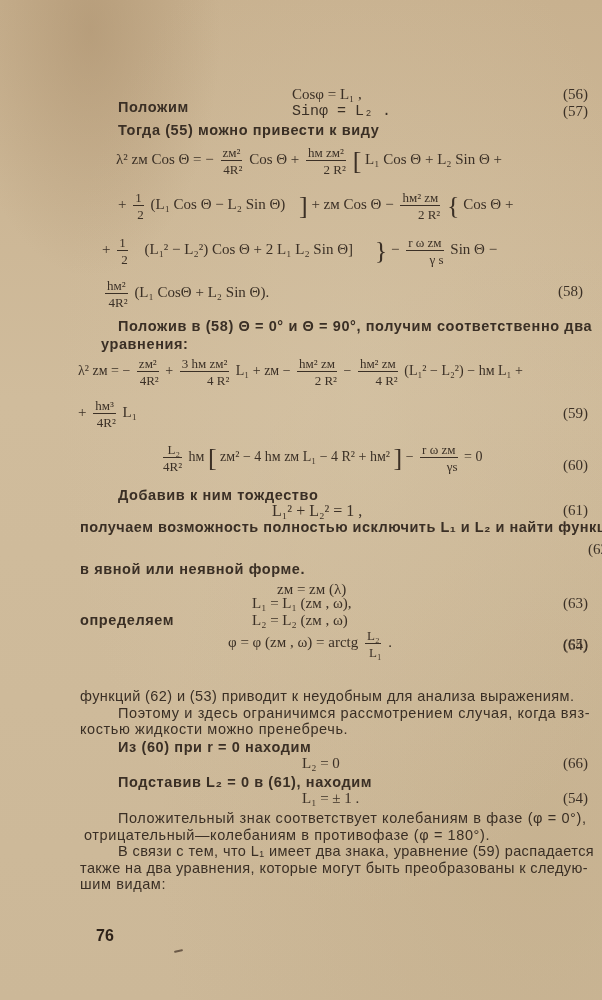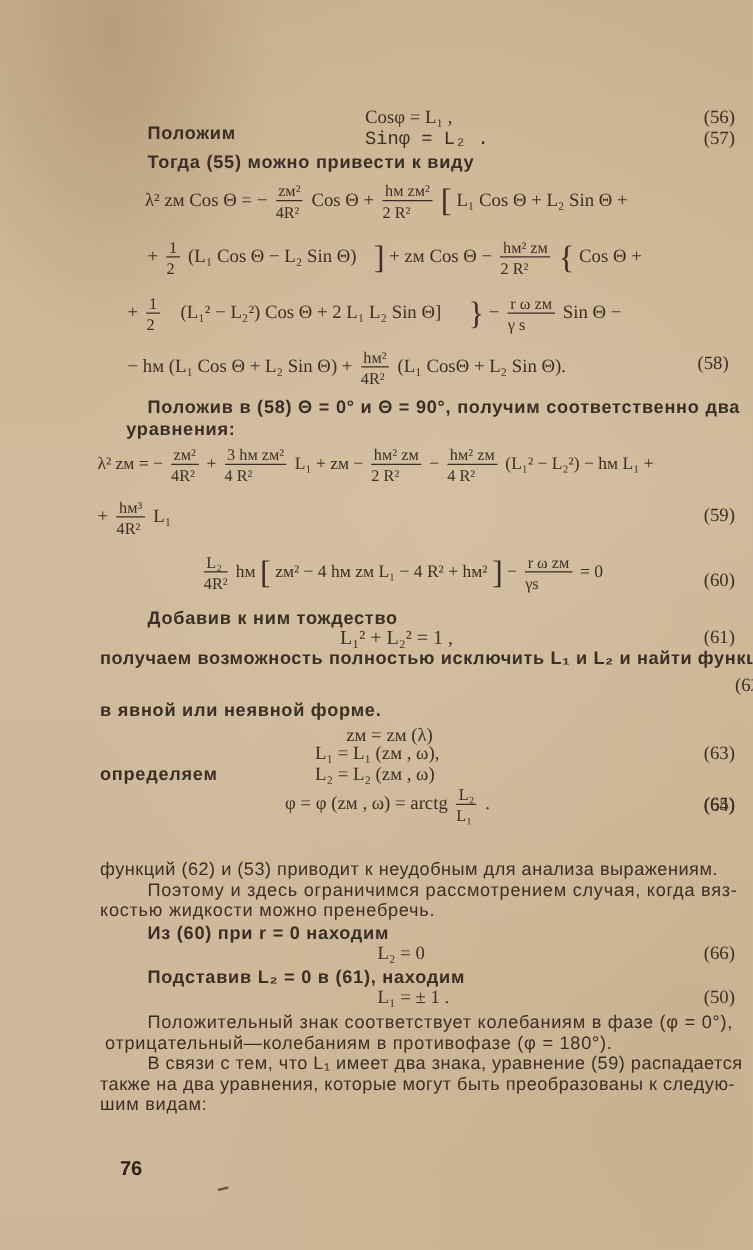--- a/index.html
+++ b/index.html
@@ -14,21 +14,21 @@
     font-family: "Liberation Serif", "DejaVu Serif", serif;
     color: #3b3026;
     position: relative;
   }
   .page { position: absolute; left: 0; top: 0; width: 602px; height: 1000px; }
   .abs { position: absolute; white-space: nowrap; }
   .txt { font-family: "Liberation Sans", "DejaVu Sans", sans-serif; font-size: 14.5px; letter-spacing: 0.6px; color: #3a2f25; }
   .bold { font-weight: bold; }
   .math { font-family: "Liberation Serif", "DejaVu Serif", serif; font-size: 15px; color: #3b3026; }
   .eqn { font-family: "Liberation Serif", "DejaVu Serif", serif; font-size: 15px; color: #3b3026; }
-  .frac { display: inline-block; vertical-align: middle; text-align: left; margin: 0 3px; }
+  .frac { display: inline-block; vertical-align: middle; text-align: right; margin: 0 3px; }
   .frac .num { display: block; border-bottom: 1px solid #3b3026; padding: 0 2px; line-height: 15px; font-size: 13px; }
   .frac .den { display: block; line-height: 15px; font-size: 13px; padding-top: 1px; }
   .pageno { font-family: "Liberation Sans", sans-serif; font-weight: bold; font-size: 16px; color: #2e2218; }
   .brk { font-size: 26px; vertical-align: middle; font-weight: 300; }
   .smudge { position:absolute; background:#6b5a48; border-radius:2px; }
 </style>
 </head>
 <body>
 
 <div class="page">
@@ -73,21 +73,20 @@
     <span>+</span>
     <span class="frac"><span class="num">1</span><span class="den">2</span></span>
     <span style="margin-left:10px;">(L₁² − L₂²) Cos Θ + 2 L₁ L₂ Sin Θ]</span>
     <span class="brk" style="margin-left:18px;">}</span>
     <span>−</span>
     <span class="frac"><span class="num">r ω zм</span><span class="den">γ s</span></span>
     <span>Sin Θ −</span>
   </div>
 
   <div class="abs eqn" style="left:102px;top:278px;">
-    <span>− hм (L₁ Cos Θ + L₂ Sin Θ) +</span>
     <span class="frac"><span class="num">hм²</span><span class="den">4R²</span></span>
     <span>(L₁ CosΘ + L₂ Sin Θ).</span>
   </div>
   <div class="abs math" style="left:558px;top:283px;">(58)</div>
 
   <div class="abs txt bold" style="left:118px;top:318px;">
     <span>Положив в (58) Θ = 0° и Θ = 90°, получим соответственно два</span>
   </div>
   <div class="abs txt bold" style="left:101px;top:336px;">уравнения:</div>
 
@@ -155,21 +154,21 @@
   <div class="abs txt" style="left:118px;top:705px;">Поэтому и здесь ограничимся рассмотрением случая, когда вяз-</div>
 
   <div class="abs txt bold" style="left:118px;top:739px;">Из (60) при r = 0 находим</div>
 
   <div class="abs math" style="left:302px;top:755px;">L₂ = 0</div>
   <div class="abs math" style="left:563px;top:755px;">(66)</div>
 
   <div class="abs txt bold" style="left:118px;top:774px;">Подставив L₂ = 0 в (61), находим</div>
 
   <div class="abs math" style="left:302px;top:790px;">L₁ = ± 1 .</div>
-  <div class="abs math" style="left:563px;top:790px;">(50)</div>
+  <div class="abs math" style="left:563px;top:790px;">(54)</div>
 
   <div class="abs txt" style="left:118px;top:810px;">Положительный знак соответствует колебаниям в фазе (φ = 0°),</div>
   <div class="abs txt" style="left:84px;top:827px;">отрицательный—колебаниям в противофазе (φ = 180°).</div>
 
   <div class="abs txt" style="left:118px;top:843px;letter-spacing:0.4px;">В связи с тем, что L₁ имеет два знака, уравнение (59) распадается</div>
   <div class="abs txt" style="left:80px;top:860px;letter-spacing:0.4px;">также на два уравнения, которые могут быть преобразованы к следую-</div>
   <div class="abs txt" style="left:80px;top:876px;">шим видам:</div>
 
   <div class="abs pageno" style="left:96px;top:927px;">76</div>
 

